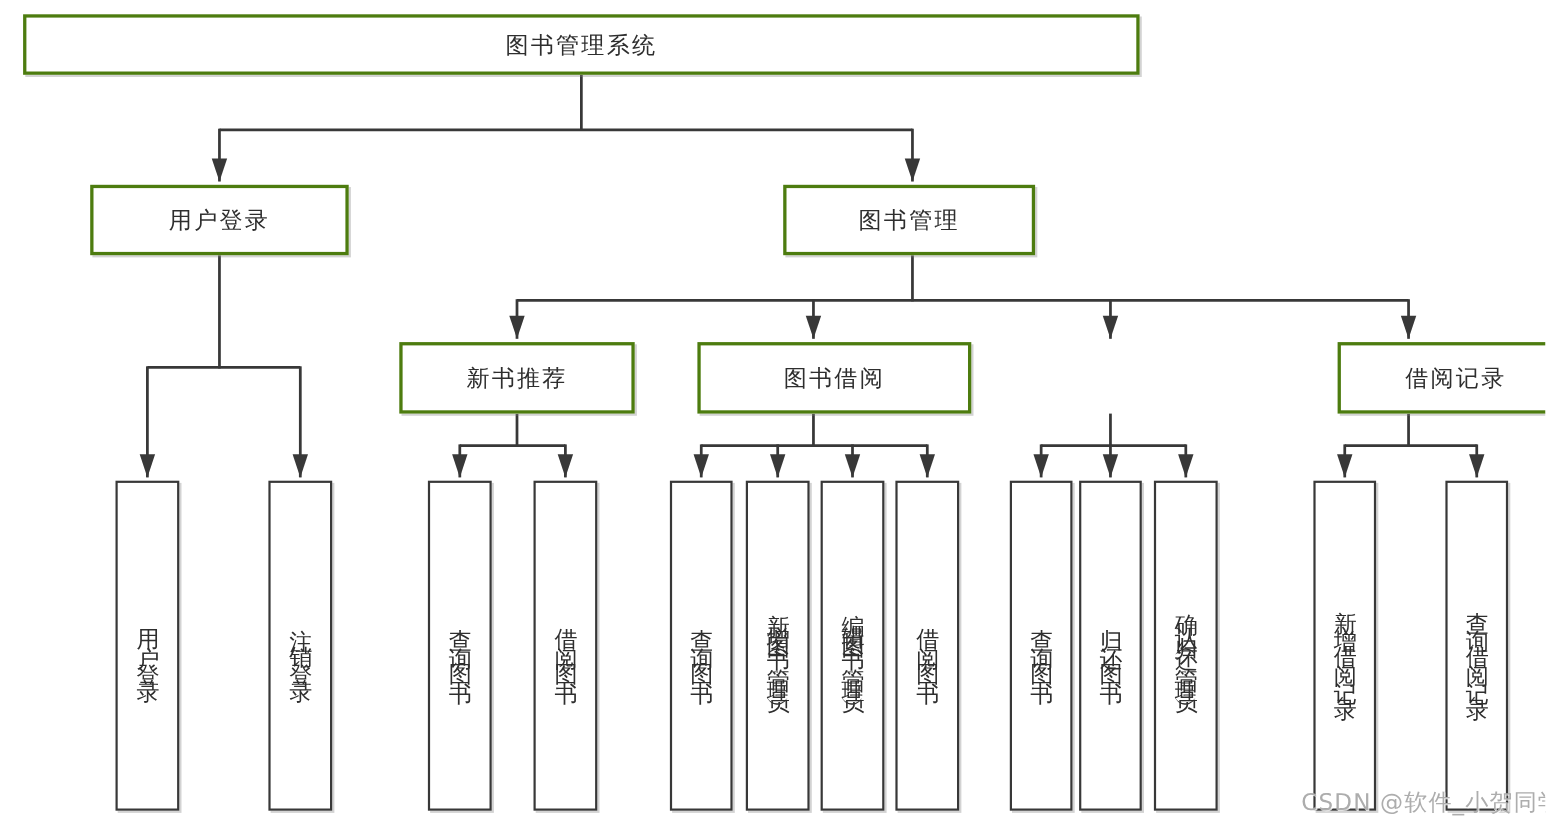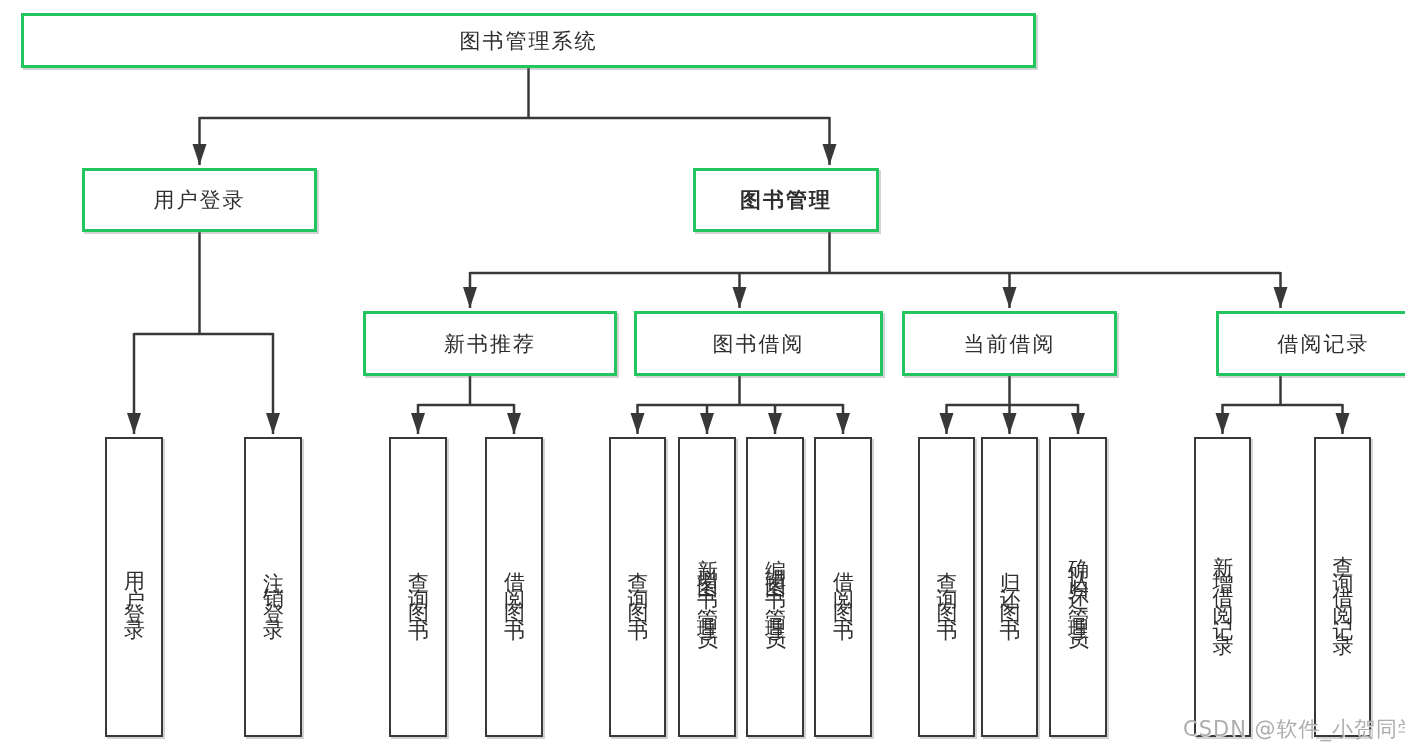--- a/index.html
+++ b/index.html
@@ -8,21 +8,21 @@
     width:1405px;height:747px;
     background:#fff;
     font-family:"DejaVu Sans","Liberation Sans",sans-serif;
     overflow:hidden;
   }
   #wires{position:absolute;left:0;top:0;width:1405px;height:747px;pointer-events:none;}
   .node{
     position:absolute;
     box-sizing:border-box;
     background:#fff;
-    border:3px solid #22c55e;
+    border:3px solid #4d7c0f;
     box-shadow:2px 2px 0 rgba(130,130,130,.35);
     display:flex;align-items:center;justify-content:center;
     color:#2e2e2e;
     font-size:21px;
     letter-spacing:2px;
     white-space:nowrap;
   }
   .lvl1{top:168px;height:64px;}
   .lvl2{top:311px;height:65px;}
   .leaf{
@@ -122,32 +122,29 @@
     </g>
   </svg>
 
   <div class="node" style="left:21px;top:13px;width:1015px;height:55px;">
     <span>图书管理系统</span>
   </div>
 
   <div class="node lvl1" style="left:82px;width:235px;">
     <span>用户登录</span>
   </div>
-  <div class="node lvl1" style="left:693px;width:186px;font-weight:bold;">
+  <div class="node lvl1" style="left:712px;width:229px;">
     <span>图书管理</span>
   </div>
 
-  <div class="node lvl2" style="left:363px;width:254px;">
+  <div class="node lvl2" style="left:363px;width:214px;">
     <span>新书推荐</span>
   </div>
   <div class="node lvl2" style="left:634px;width:249px;">
     <span>图书借阅</span>
-  </div>
-  <div class="node lvl2" style="left:902px;width:215px;">
-    <span>当前借阅</span>
   </div>
   <div class="node lvl2" style="left:1173px;width:215px;margin-left:43px;">
     <span>借阅记录</span>
   </div>
 
   <div class="leaf" style="left:105px;width:58px;">
     <span class="sp">用户登录</span>
   </div>
   <div class="leaf" style="left:244px;width:58px;">
     <span class="sp">注销登录</span>

